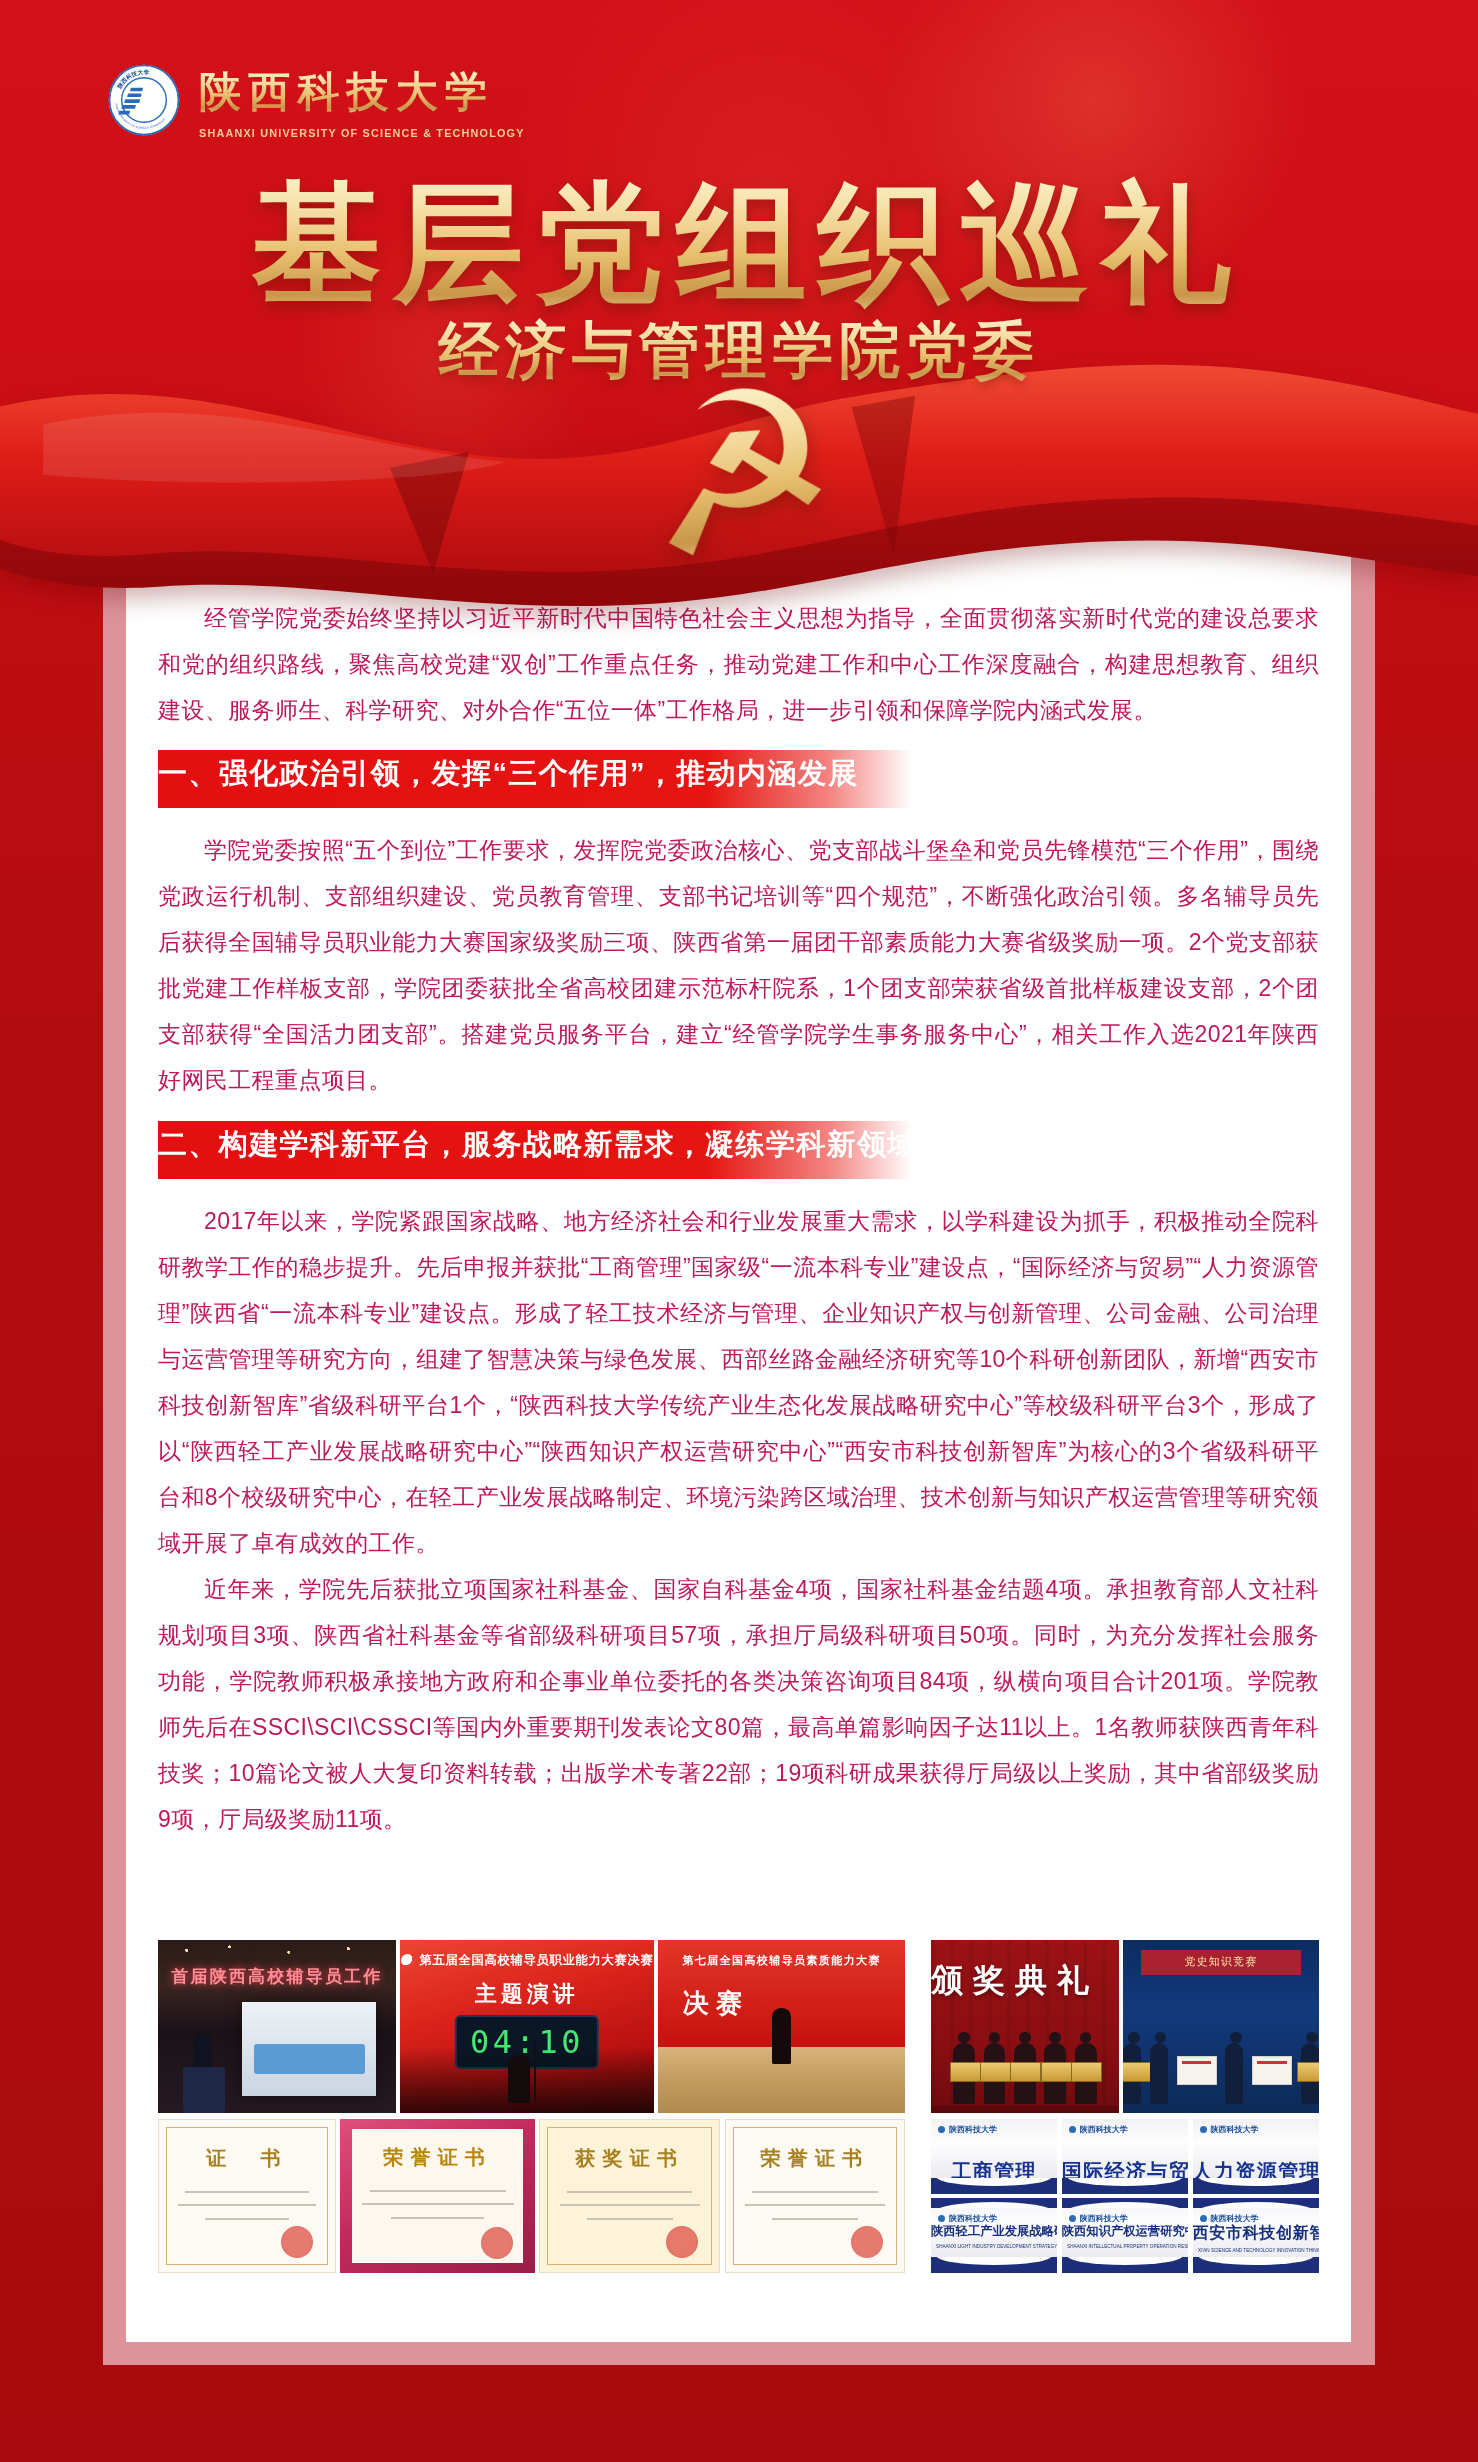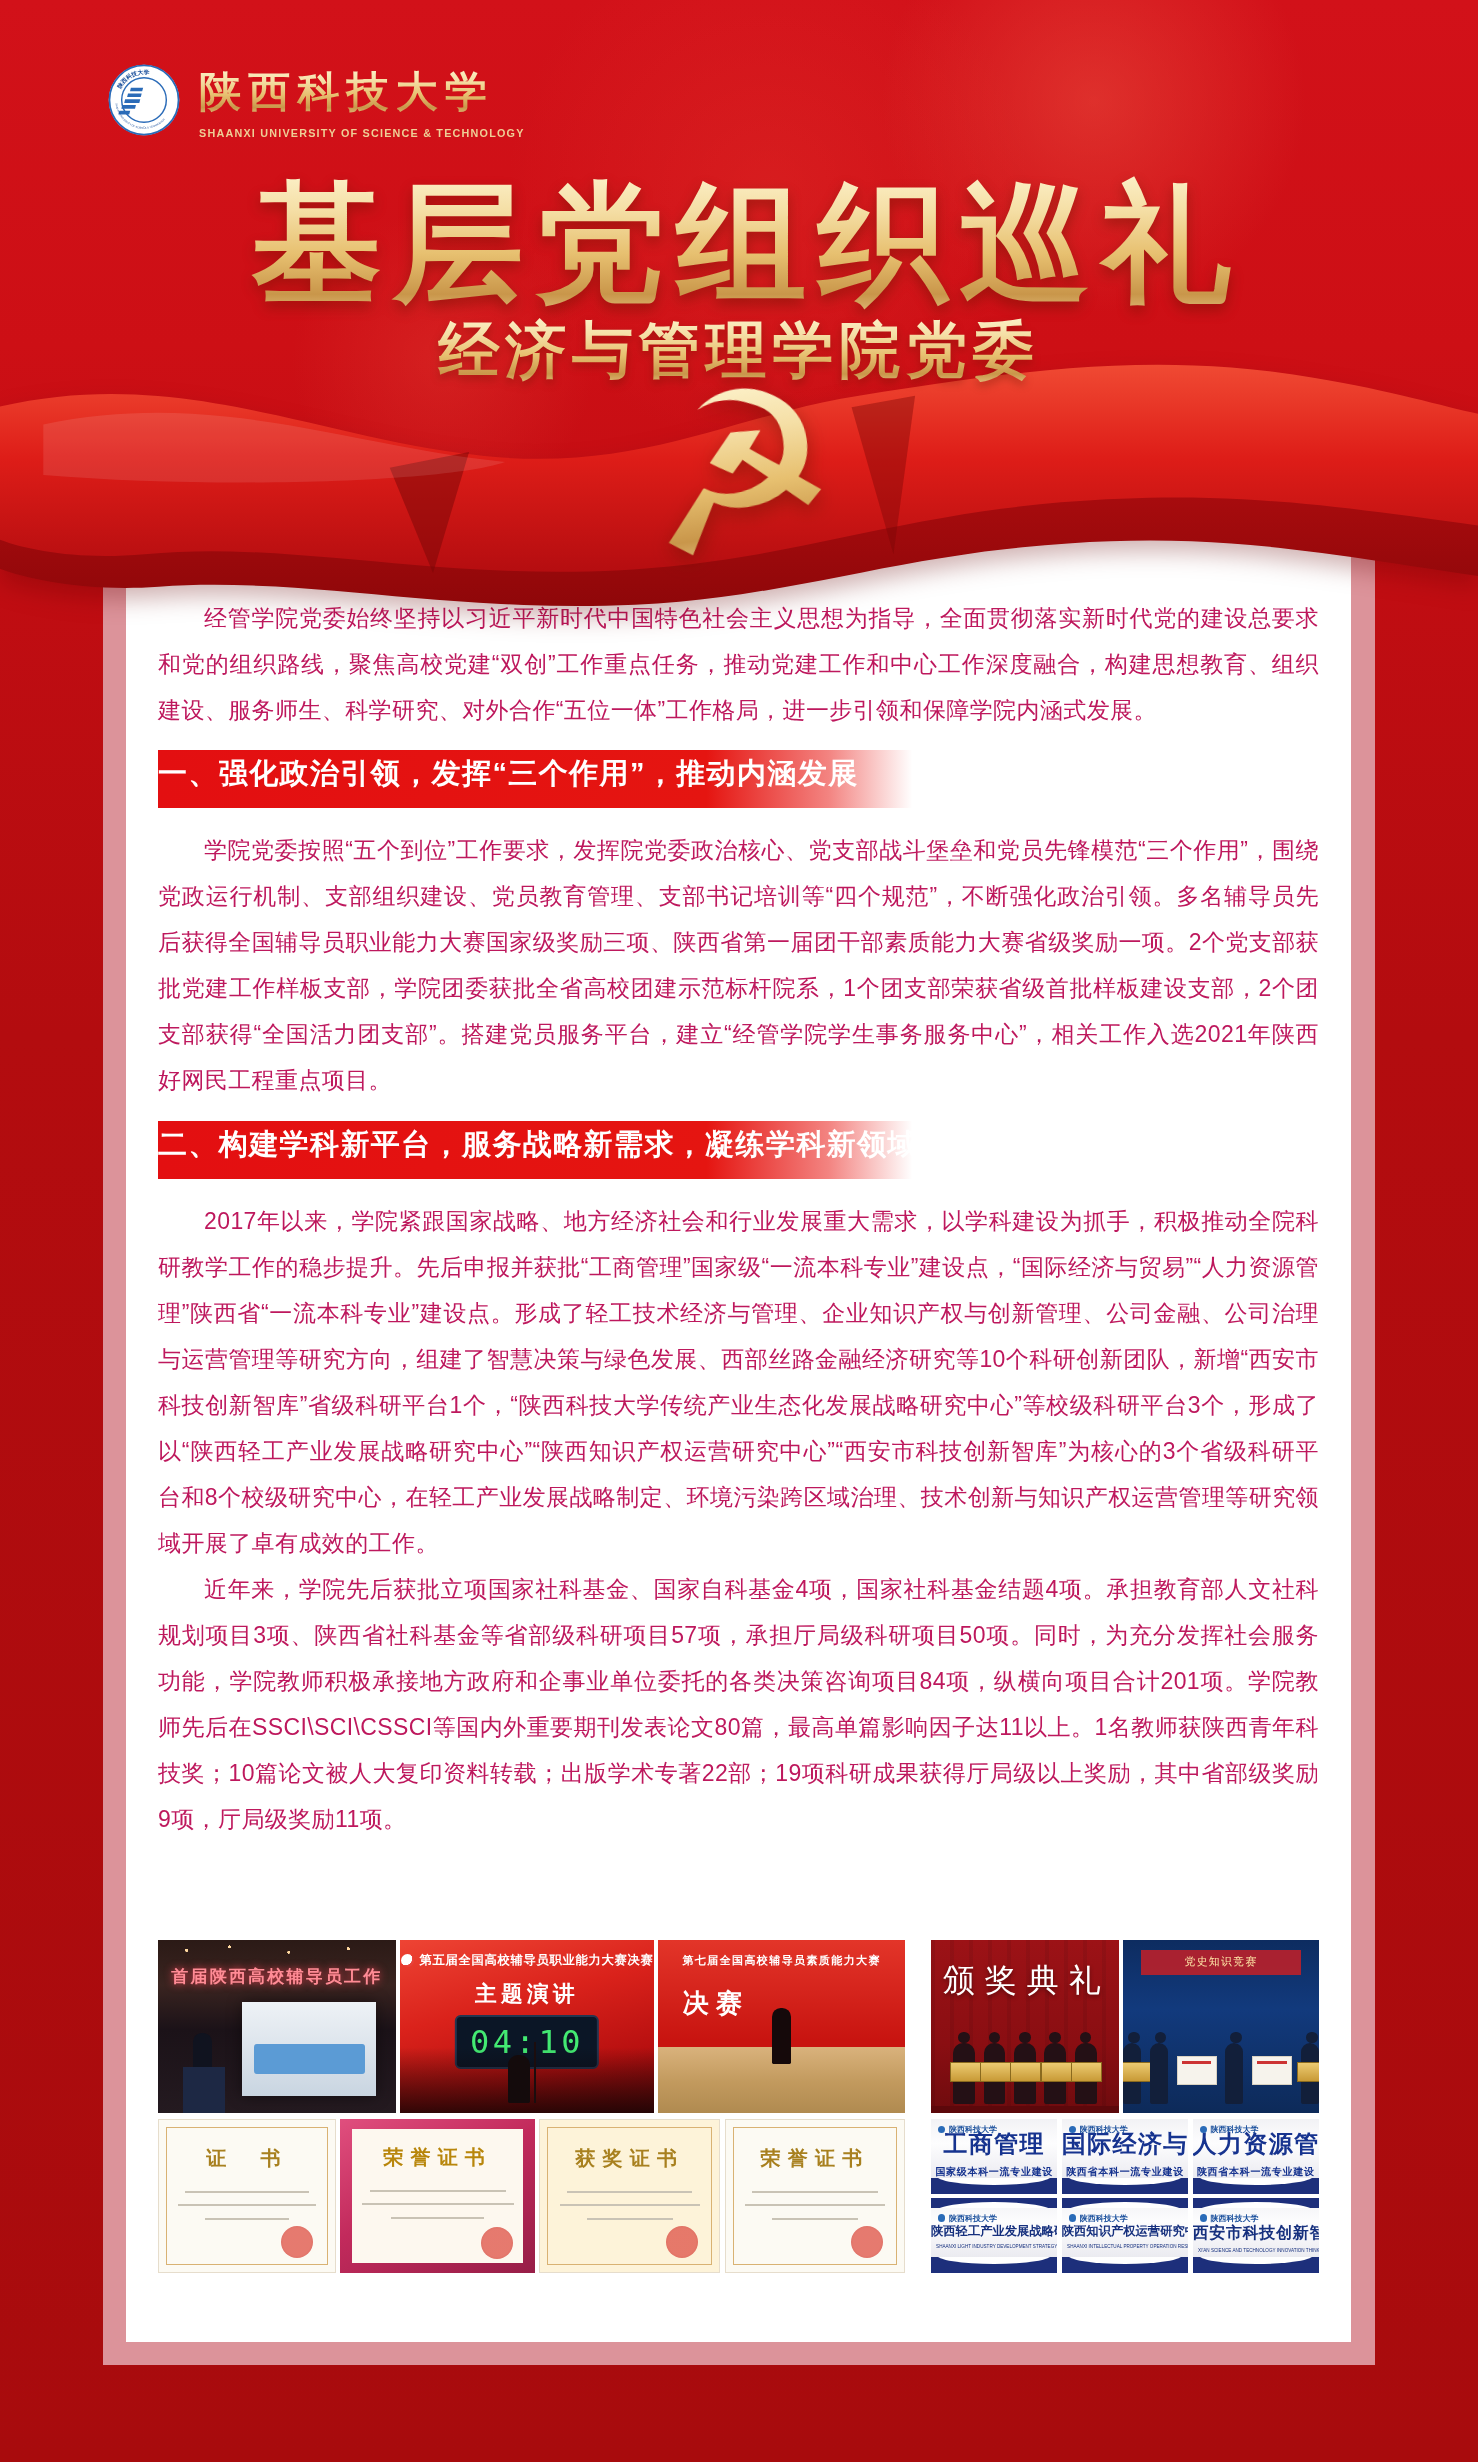--- a/index.html
+++ b/index.html
@@ -79,22 +79,22 @@
   
   .p3{width:247px;background:linear-gradient(180deg,#e33529 0%,#c81410 58%,#c81410 62%,#d9b27c 62%,#c29a5e 82%,#b08a50 100%);}
   .p3-title{position:absolute;top:13px;left:0;right:0;padding:0 8.7px;text-align:center;color:#fff;
     font-size:11px;font-weight:bold;letter-spacing:1.4px;}
   .p3-sub{position:absolute;top:46px;left:24.5px;color:#fff;font-size:26px;font-weight:bold;letter-spacing:7.2px;}
   .p3-fig{position:absolute;bottom:49px;left:114px;width:19px;height:56px;background:#15090a;border-radius:8.7px 8.7px 1.4px 1.4px;}
   
   .p4{width:188px;background:
       repeating-linear-gradient(90deg,rgba(0,0,0,.07) 0 4.3px,transparent 4.3px 19px),
       linear-gradient(180deg,#9c1216 0%,#8a0e12 60%,#6e0b0e 100%);}
-  .p4-title{position:absolute;top:19px;left:0;right:8px;text-align:right;color:#fff;
-    font-size:32px;font-weight:normal;letter-spacing:10px;text-shadow:0 2.2px 4.3px rgba(0,0,0,.4);}
+  .p4-title{position:absolute;top:19px;left:0;right:8px;text-align:left;color:#fff;
+    font-size:32px;font-weight:bold;letter-spacing:10px;text-shadow:0 2.2px 4.3px rgba(0,0,0,.4);}
   .people{position:absolute;bottom:8.7px;left:0;right:0;display:flex;justify-content:center;gap:8.7px;align-items:flex-end;}
   .fig{position:relative;width:21.7px;height:61px;background:#241015;border-radius:10px 10px 2.2px 2.2px;}
   .fig::before{content:"";position:absolute;top:-11.5px;left:5px;width:11.5px;height:11.5px;border-radius:50%;background:inherit;}
   .fig .plq{position:absolute;top:19px;left:-3.6px;width:29px;height:17.3px;
     background:linear-gradient(#eccb72,#c89a36);border:0.7px solid #8a6a1e;}
   .p4-stage{position:absolute;bottom:0;left:0;right:0;height:7.2px;background:#5c080b;}
   
   .p5{width:196px;background:linear-gradient(180deg,#0d2c60 0%,#123a7d 40%,#0d2a59 100%);}
   .p5-banner{position:absolute;top:10px;left:9%;right:9%;height:24.5px;background:rgba(186,32,42,.9);
     color:#ffe9a8;font-size:10.8px;letter-spacing:1.4px;display:flex;align-items:center;justify-content:center;}
@@ -116,21 +116,21 @@
   .c2 .page{position:absolute;inset:10px 11.5px;background:#fdf8ef;}
   .c2 .cert-title{color:#b8860b;}
   
   .r2-right{width:388px;display:flex;flex-direction:column;gap:4.3px;}
   .pl-row{display:flex;gap:4.3px;height:75px;}
   .plaque{position:relative;flex:1;overflow:hidden;
     background:linear-gradient(180deg,#f2f2f5 0%,#fdfdfe 32%,#e9e9ef 84%,#dcdce4 100%);}
   .mini{position:absolute;top:5px;left:7.2px;display:flex;align-items:center;gap:3.6px;
     color:#1a4f9c;font-size:8px;font-family:"Liberation Serif","DejaVu Serif",serif;font-weight:bold;z-index:2;}
   .mini::before{content:"";width:7.2px;height:7.2px;border-radius:50%;background:#2a6bb8;flex:none;}
-  .pl-major{margin-top:9px;text-align:center;color:#16338f;font-size:24px;font-weight:bold;
+  .pl-major{margin-top:39px;text-align:center;color:#16338f;font-size:20px;font-weight:bold;
     letter-spacing:1.4px;font-family:"Liberation Serif","DejaVu Serif",serif;white-space:nowrap;}
   .pl-level{margin-top:5px;text-align:center;color:#16338f;font-size:10px;letter-spacing:0.7px;
     font-family:"Liberation Serif","DejaVu Serif",serif;font-weight:bold;}
   .band{position:absolute;bottom:0;left:0;right:0;height:16px;background:#1d2f7b;overflow:hidden;}
   .band::before{content:"";position:absolute;top:-11.5px;left:4%;right:4%;height:19px;background:#fff;border-radius:50%;}
   .band--top{top:0;bottom:auto;height:10px;}
   .band--top::before{top:auto;bottom:-13px;}
   .cp-name{margin-top:24.5px;text-align:center;color:#16307e;font-size:12.3px;font-weight:bold;white-space:nowrap;
     font-family:"Liberation Serif","DejaVu Serif",serif;}
   .pl-row:last-child .plaque:nth-child(3) .cp-name{font-size:16px;letter-spacing:0.7px;}

